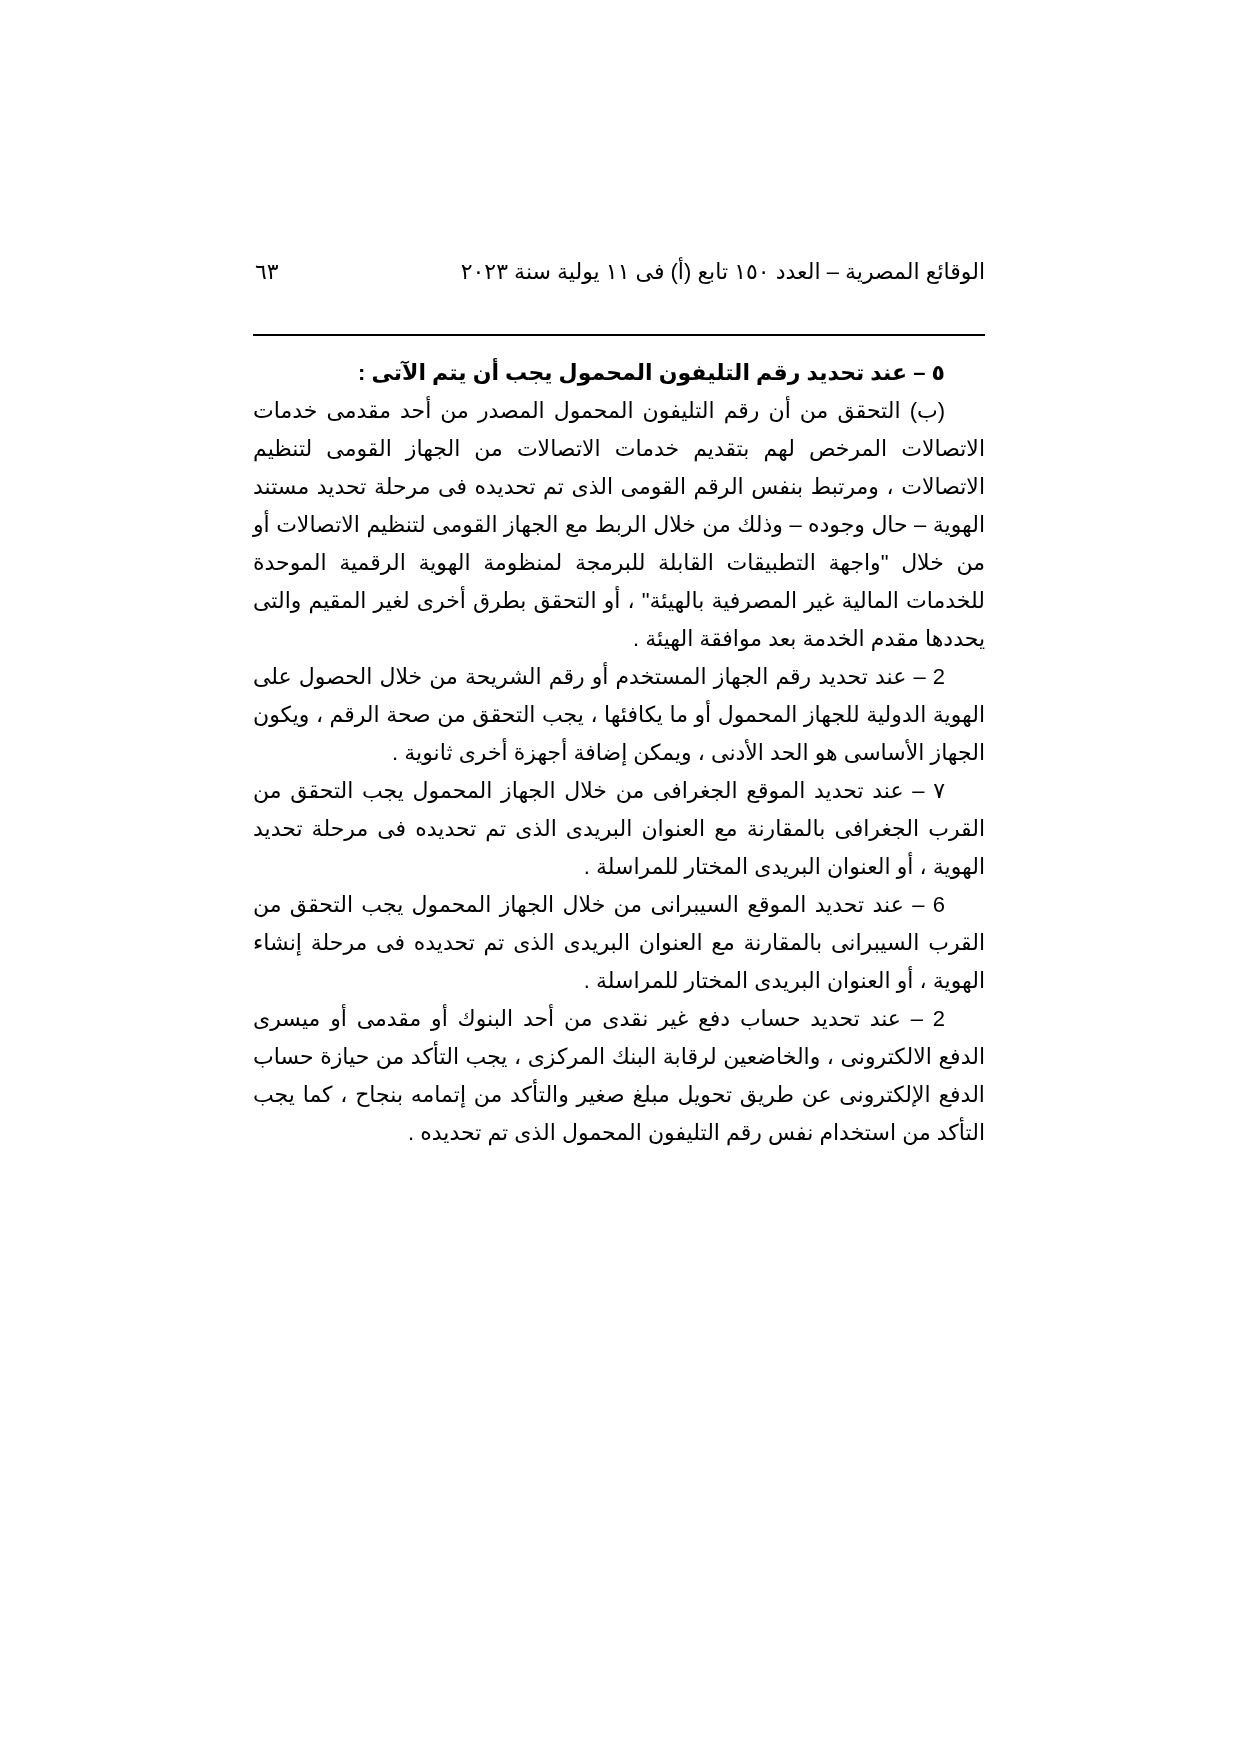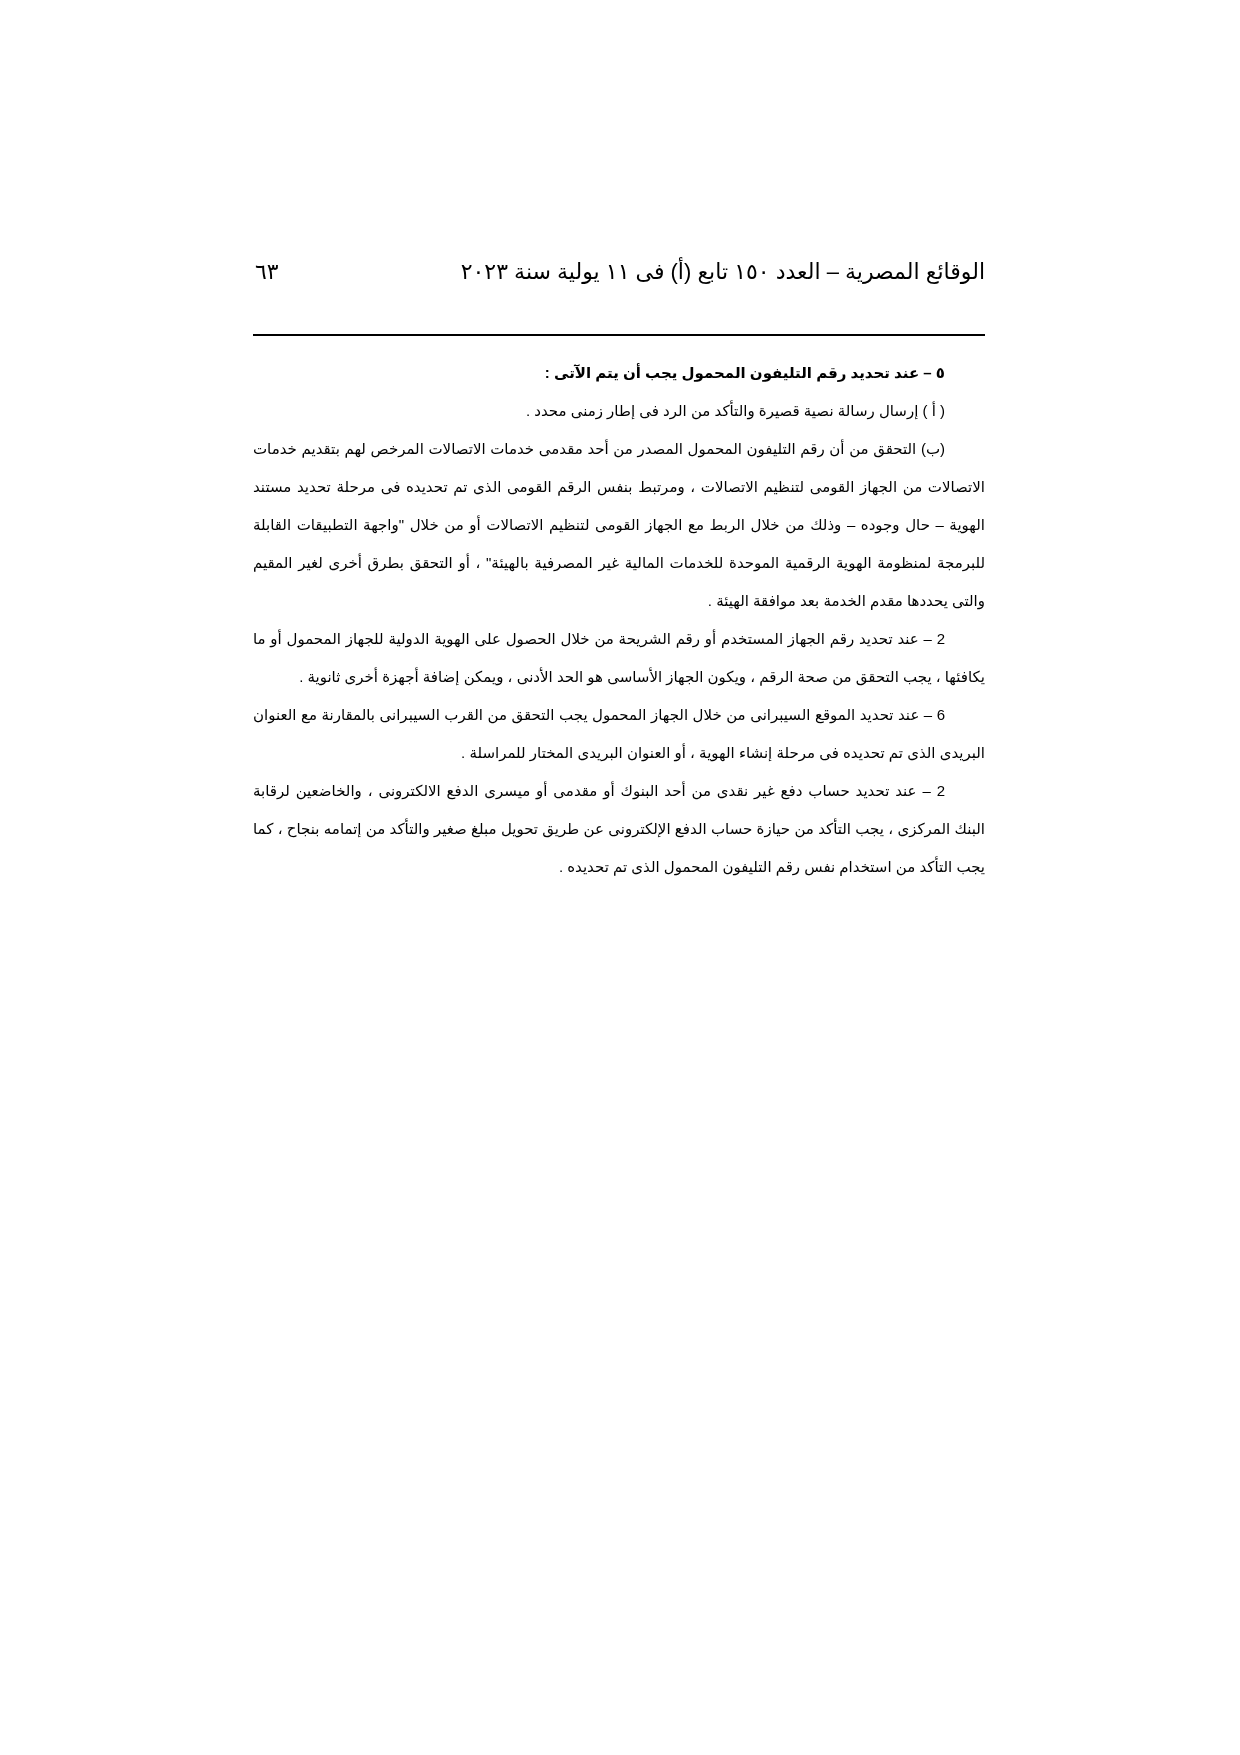--- a/index.html
+++ b/index.html
@@ -41,21 +41,21 @@
       padding-left: 2px;
     }
     .rule {
       margin-top: 40px;
       height: 2px;
       background: #000;
       border: 0;
     }
     .body {
       margin-top: 18px;
-      font-size: 15px;
+      font-size: 22px;
       line-height: 38px;
       text-align: justify;
       text-align-last: right;
     }
     .body p {
       margin: 0;
     }
     .body p.heading {
       font-weight: bold;
       padding-right: 40px;
@@ -69,19 +69,19 @@
 
 <div class="page">
   <div class="running-head">
     <span class="title">الوقائع المصرية – العدد ١٥٠ تابع (أ) فى ١١ يولية سنة ٢٠٢٣</span>
     <span class="page-no">٦٣</span>
   </div>
   <div class="rule"></div>
 
   <div class="body">
     <p class="heading">٥ – عند تحديد رقم التليفون المحمول يجب أن يتم الآتى :</p>
-    <p class="indent">( أ ) إرسال رسالة نصية قصيرة والتأكد من الرد فى إطار زمنى محدد .</p>
     <p class="indent">(ب) التحقق من أن رقم التليفون المحمول المصدر من أحد مقدمى خدمات الاتصالات المرخص لهم بتقديم خدمات الاتصالات من الجهاز القومى لتنظيم الاتصالات ، ومرتبط بنفس الرقم القومى الذى تم تحديده فى مرحلة تحديد مستند الهوية – حال وجوده – وذلك من خلال الربط مع الجهاز القومى لتنظيم الاتصالات أو من خلال "واجهة التطبيقات القابلة للبرمجة لمنظومة الهوية الرقمية الموحدة للخدمات المالية غير المصرفية بالهيئة" ، أو التحقق بطرق أخرى لغير المقيم والتى يحددها مقدم الخدمة بعد موافقة الهيئة .</p>
     <p class="indent">2 – عند تحديد رقم الجهاز المستخدم أو رقم الشريحة من خلال الحصول على الهوية الدولية للجهاز المحمول أو ما يكافئها ، يجب التحقق من صحة الرقم ، ويكون الجهاز الأساسى هو الحد الأدنى ، ويمكن إضافة أجهزة أخرى ثانوية .</p>
+    <p class="indent">٧ – عند تحديد الموقع الجغرافى من خلال الجهاز المحمول يجب التحقق من القرب الجغرافى بالمقارنة مع العنوان البريدى الذى تم تحديده فى مرحلة تحديد الهوية ، أو العنوان البريدى المختار للمراسلة .</p>
     <p class="indent">6 – عند تحديد الموقع السيبرانى من خلال الجهاز المحمول يجب التحقق من القرب السيبرانى بالمقارنة مع العنوان البريدى الذى تم تحديده فى مرحلة إنشاء الهوية ، أو العنوان البريدى المختار للمراسلة .</p>
     <p class="indent">2 – عند تحديد حساب دفع غير نقدى من أحد البنوك أو مقدمى أو ميسرى الدفع الالكترونى ، والخاضعين لرقابة البنك المركزى ، يجب التأكد من حيازة حساب الدفع الإلكترونى عن طريق تحويل مبلغ صغير والتأكد من إتمامه بنجاح ، كما يجب التأكد من استخدام نفس رقم التليفون المحمول الذى تم تحديده .</p>
   </div>
 </div>
 
 </body></html>

